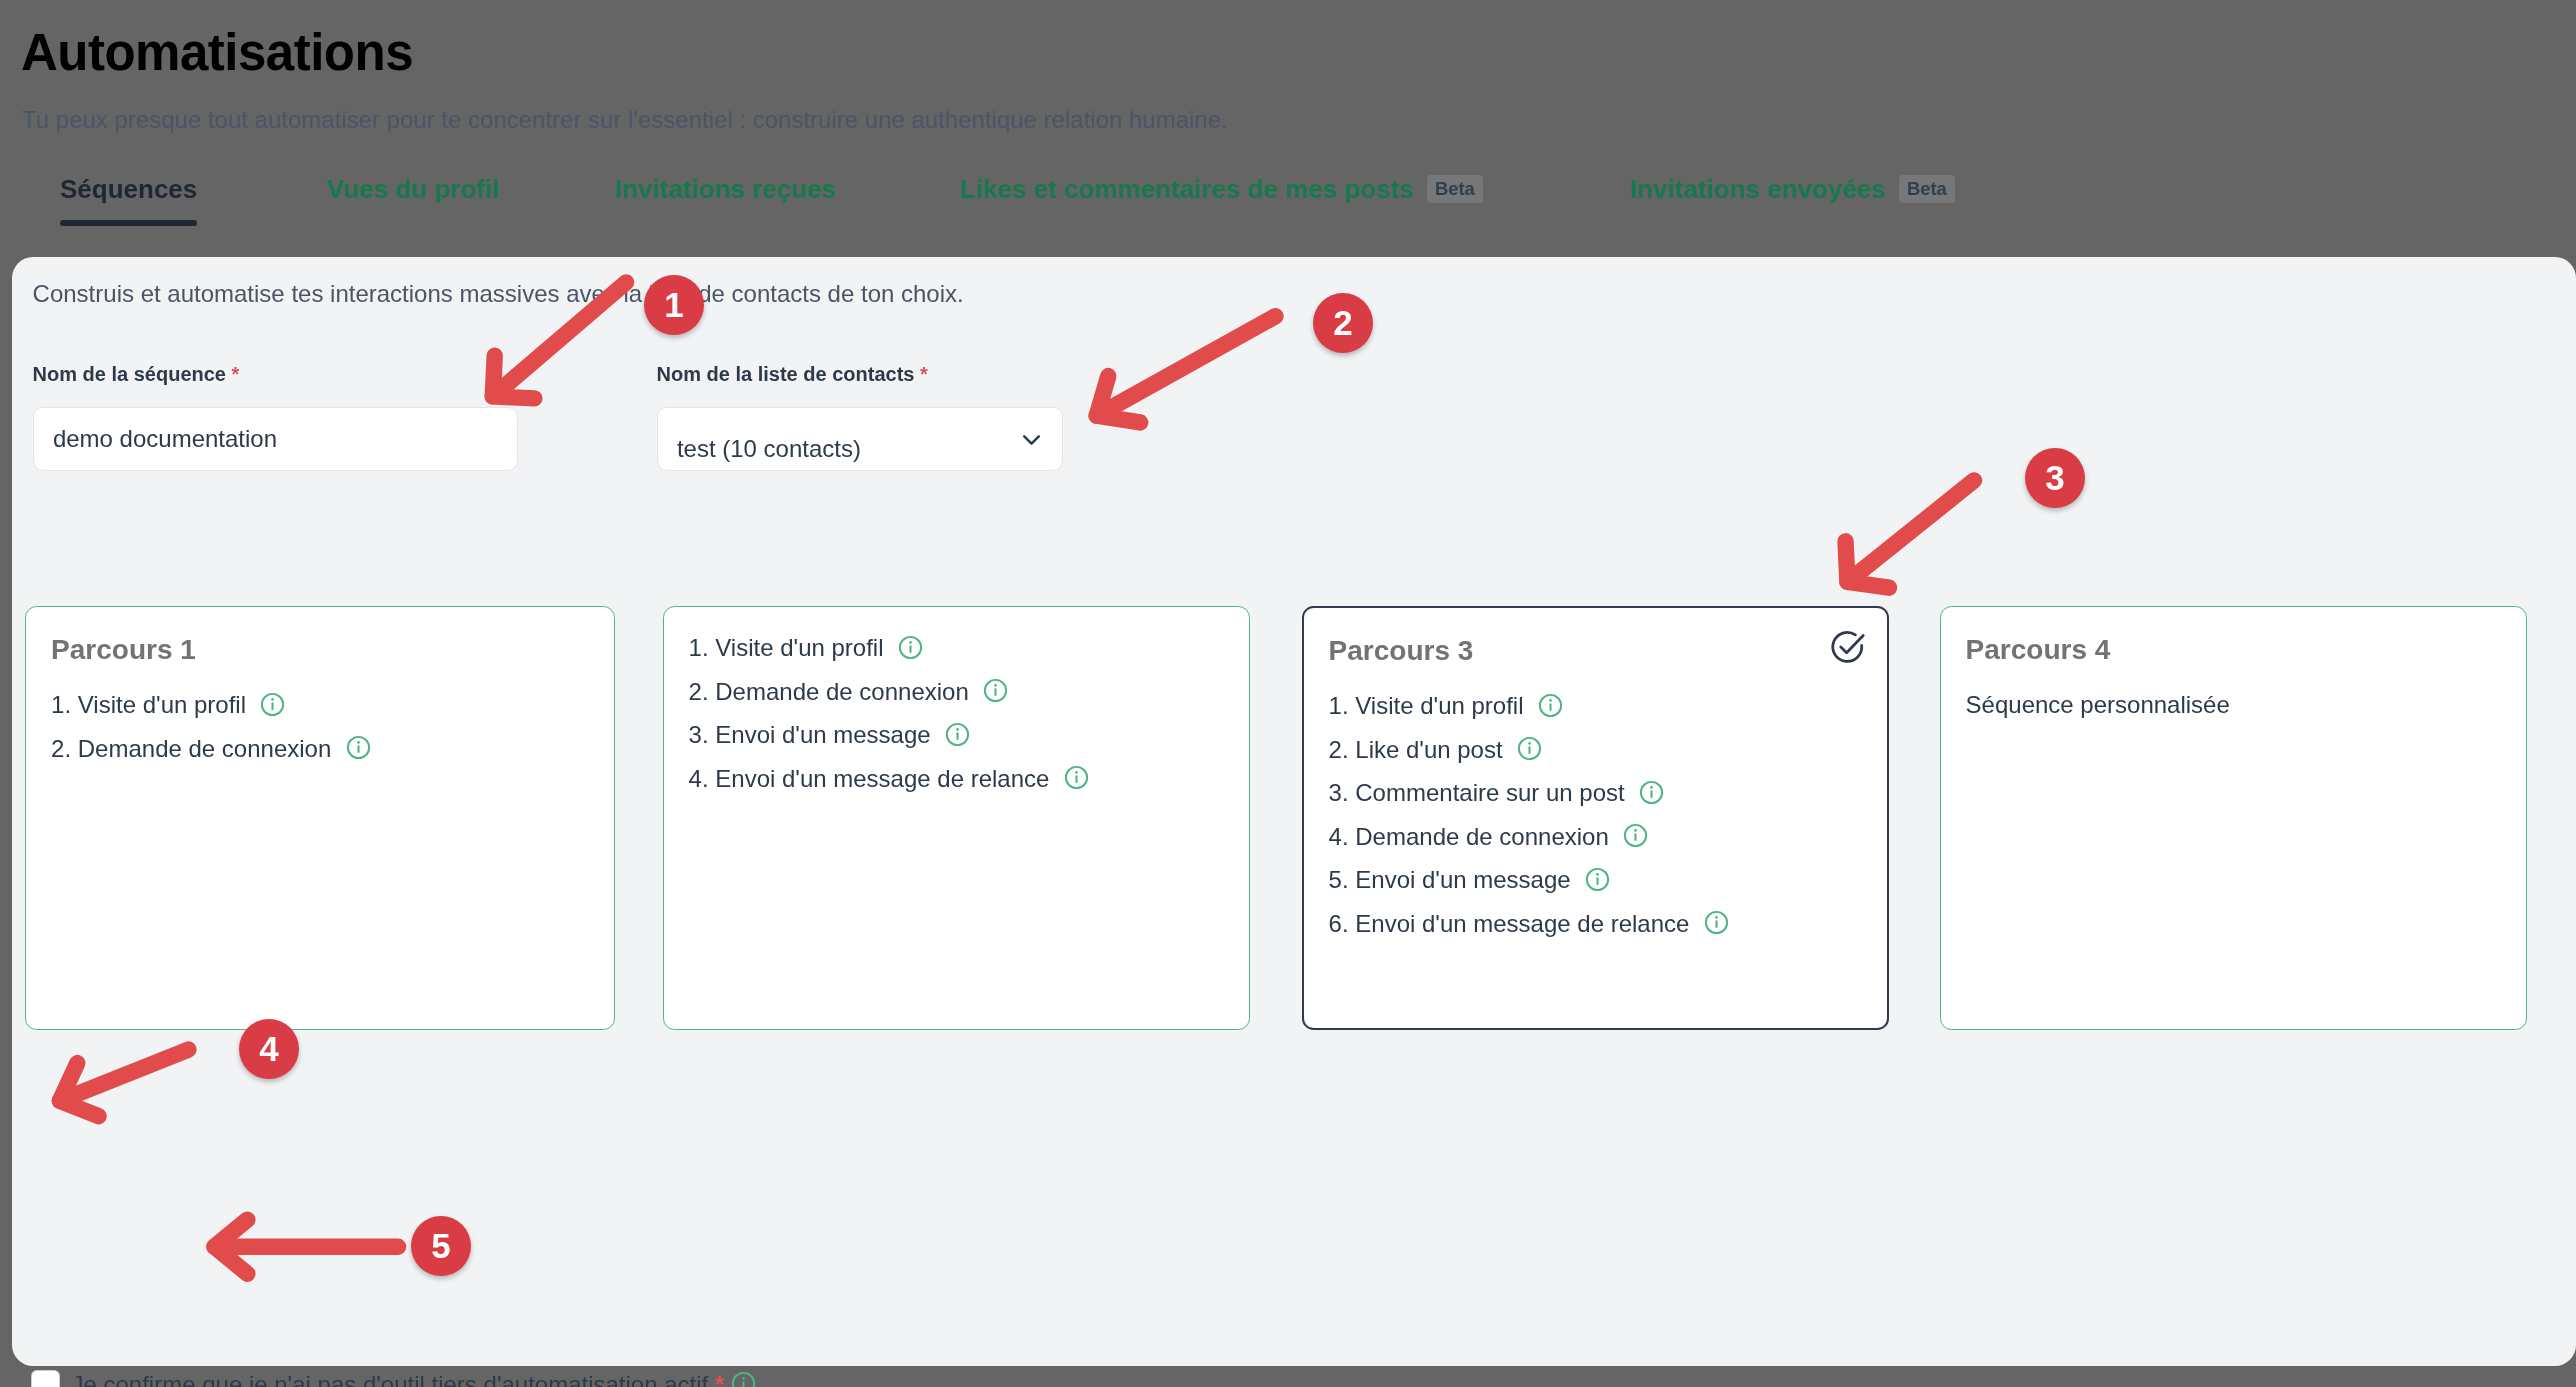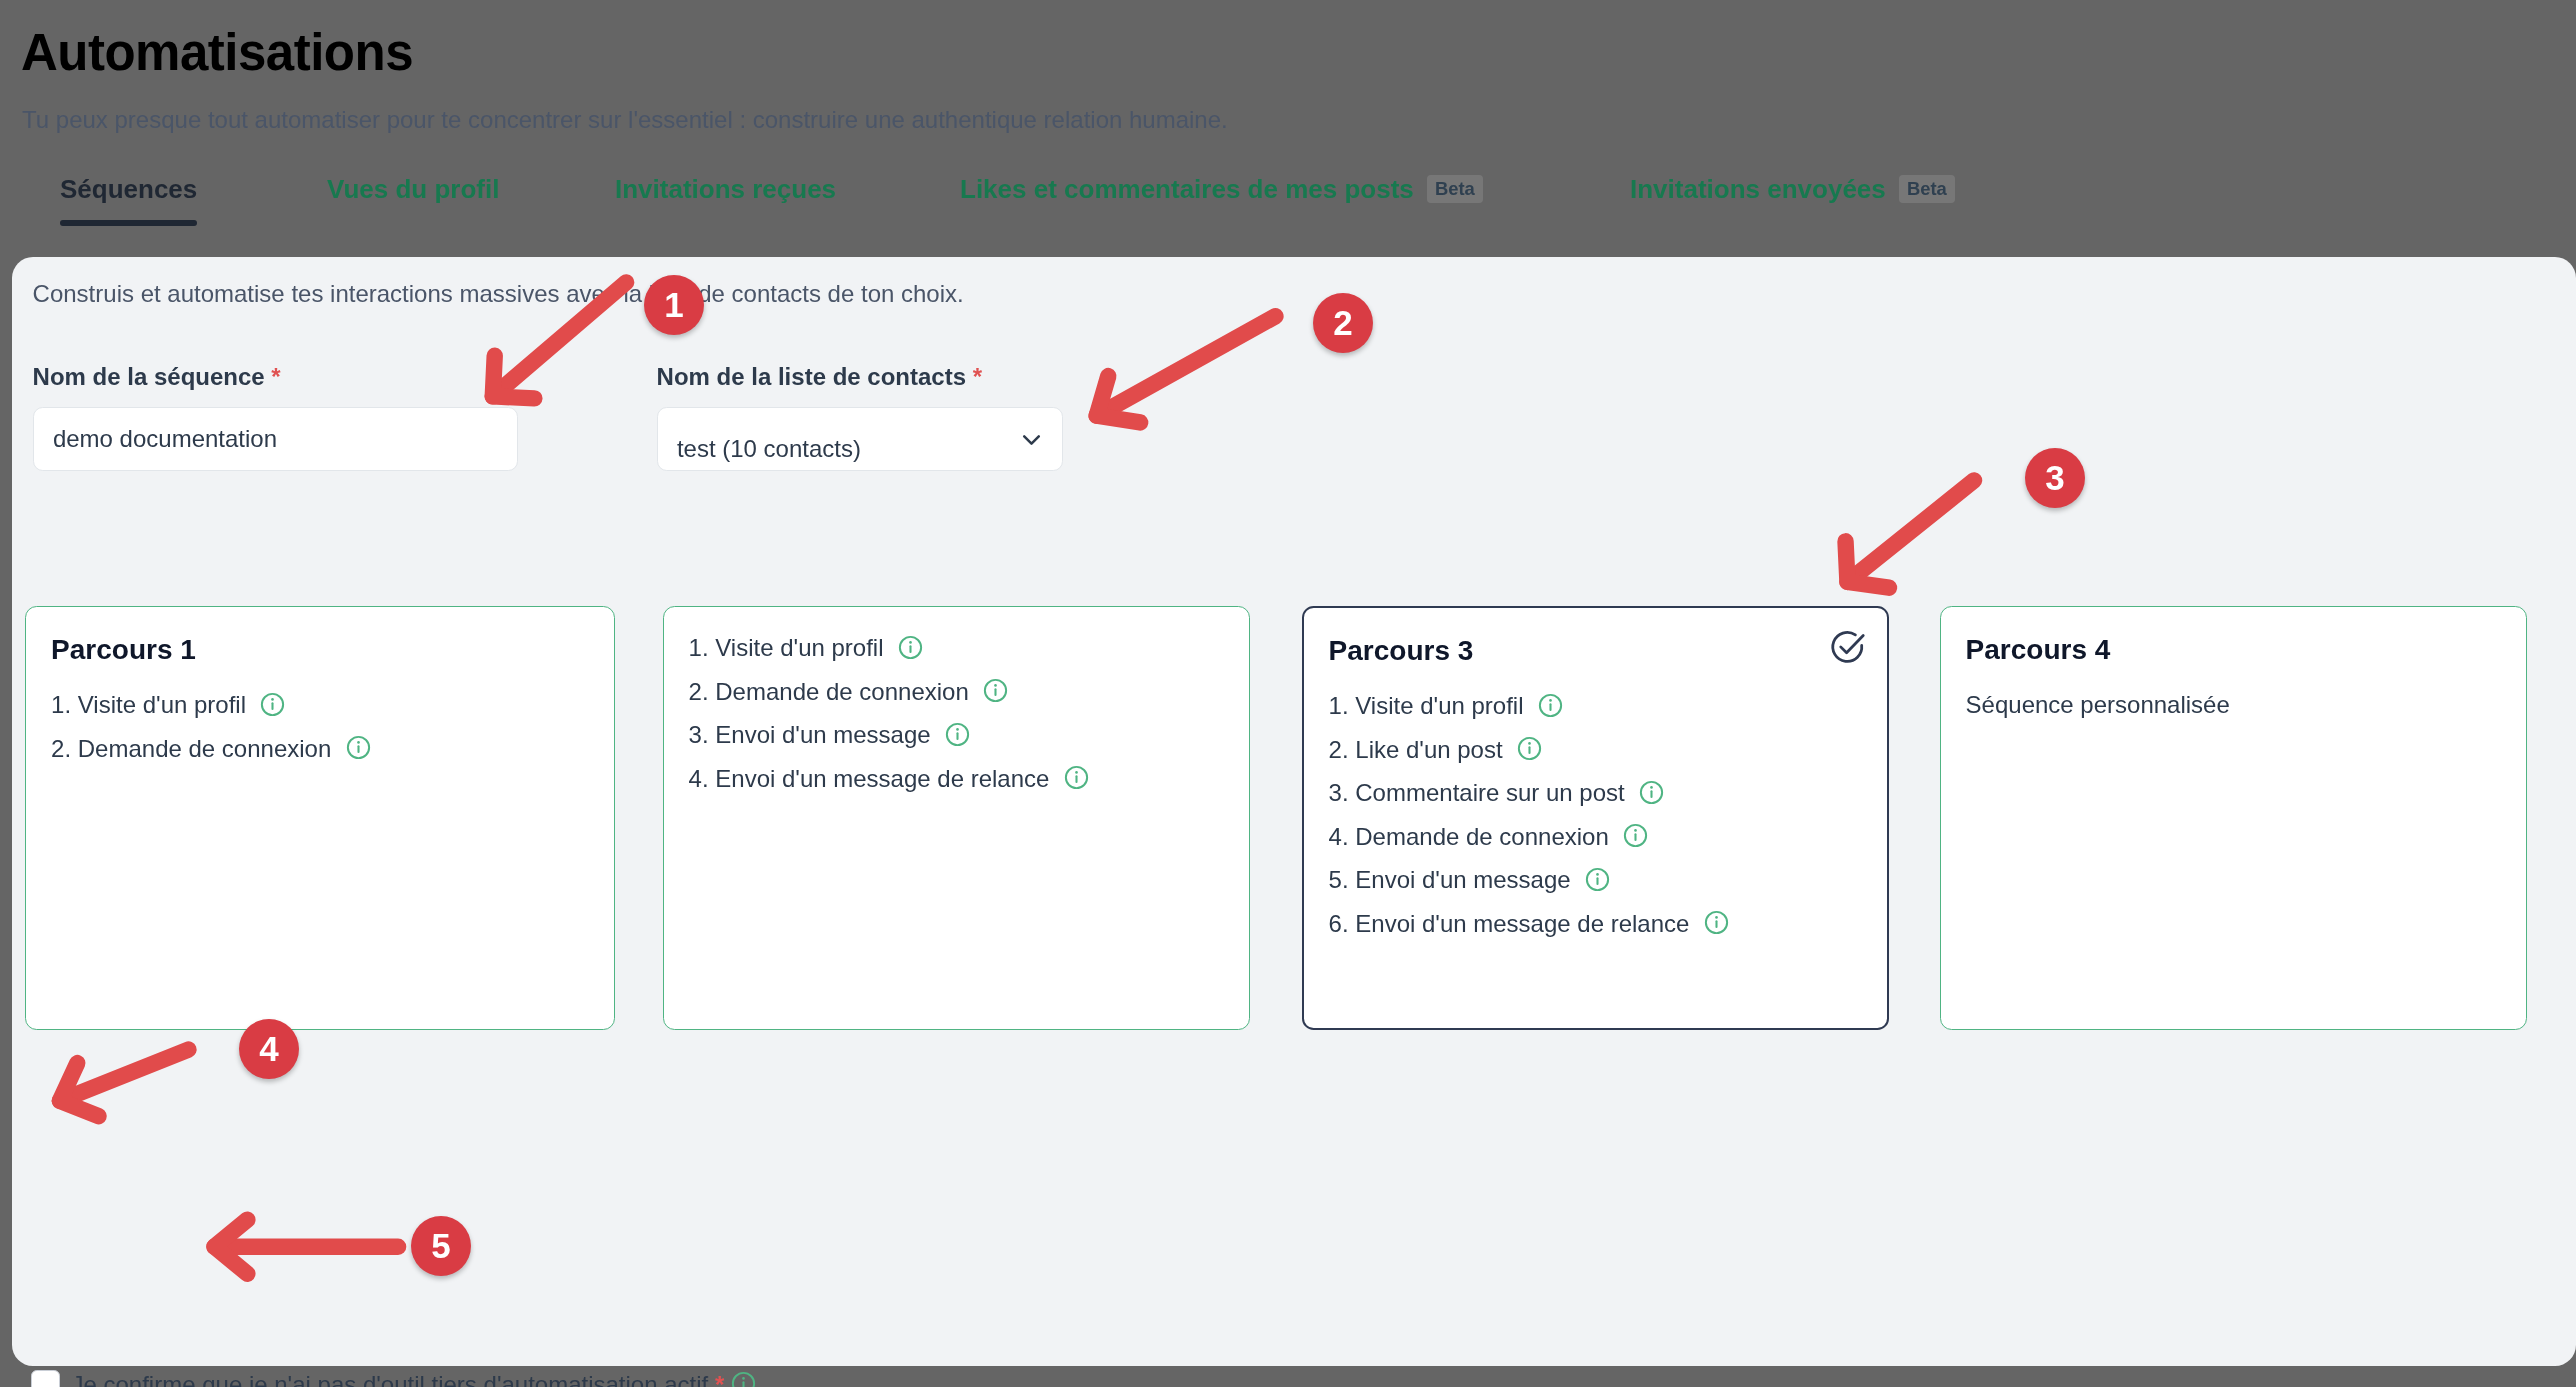--- a/index.html
+++ b/index.html
@@ -58,21 +58,21 @@
   }
 
   .panel-desc {
     position: absolute; left: 21px; top: 23px;
     font-size: 24px; color: #4a5568;
   }
 
   
   .field-label {
     position: absolute;
-    font-size: 24px; font-weight: bold; color: #2d3a4b;
+    font-size: 20px; font-weight: bold; color: #2d3a4b;
     white-space: nowrap;
   }
   .req-star { color: #e05252; font-weight: bold; }
 
   .text-input {
     position: absolute;
     height: 64px;
     background: #ffffff;
     border: 1.4px solid #e2e6ea;
     border-radius: 9.7px;
@@ -113,21 +113,21 @@
     background: #ffffff;
     border: 1.9px solid #4fb483;
     border-radius: 11.6px;
     padding: 27px 25px;
     cursor: pointer;
   }
   .card.selected {
     border: 2.9px solid #2f3a52;
   }
   .card-title {
-    font-size: 28px; font-weight: bold; color: #0f172a;
+    font-size: 28px; font-weight: bold; color: #737373;
     margin-bottom: 25px;
   }
   .step {
     font-size: 24px; color: #2d3a4b;
     margin-bottom: 15.5px; white-space: nowrap;
   }
   .step .info-icon { margin-left: 7.7px; }
   .check-badge {
     position: absolute; right: 21px; top: 21px;
     width: 37px; height: 37px;

